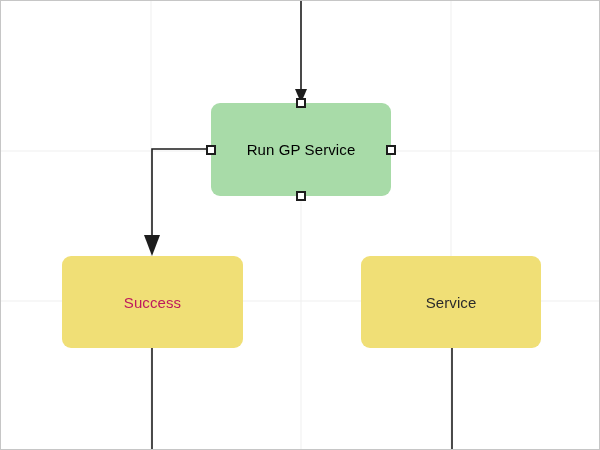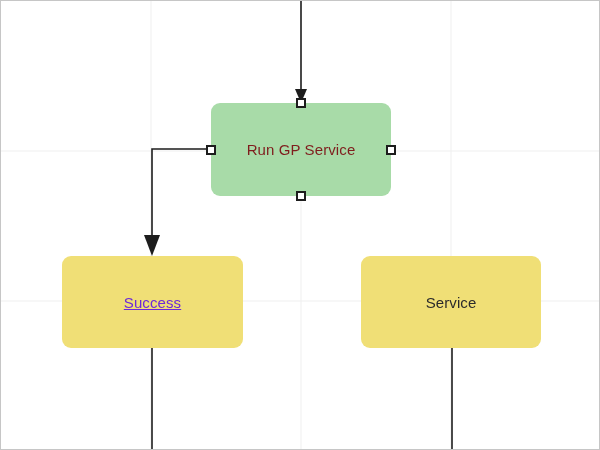--- a/index.html
+++ b/index.html
@@ -77,28 +77,28 @@
   <svg id="edge-layer" viewBox="0 0 600 450" xmlns="http://www.w3.org/2000/svg">
       <path d="M 300 0 L 300 96" fill="none" stroke="#1d1d1d" stroke-width="1.6"></path>
       <polygon points="294,88 306,88 300,102" fill="#1d1d1d"></polygon>
       <path d="M 210 148 L 151 148 L 151 241" fill="none" stroke="#1d1d1d" stroke-width="1.6"></path>
       <polygon points="143,234 159,234 151,255" fill="#1d1d1d"></polygon>
       <path d="M 151 347 L 151 450" fill="none" stroke="#1d1d1d" stroke-width="1.6"></path>
       <path d="M 451 347 L 451 450" fill="none" stroke="#1d1d1d" stroke-width="1.6"></path>
     </svg>
 
   <div id="node-layer">
-      <div class="node" style="left: 210px; top: 102px; width: 180px; height: 93px; background: rgb(168, 219, 168); color: #7f1d1d;">
+      <div class="node" style="left: 210px; top: 102px; width: 180px; height: 93px; background: rgb(168, 219, 168); color: #000000;">
         <span class="node-label">Run GP Service</span>
         <div class="handle top"></div>
         <div class="handle right"></div>
         <div class="handle bottom"></div>
         <div class="handle left"></div>
       </div>
-      <div class="node" style="left: 61px; top: 255px; width: 181px; height: 92px; background: rgb(240, 223, 118); color: #6d28d9; text-decoration: underline;">
+      <div class="node" style="left: 61px; top: 255px; width: 181px; height: 92px; background: rgb(240, 223, 118); color: #be185d;">
         <span class="node-label">Success</span>
       </div>
       <div class="node" style="left: 360px; top: 255px; width: 180px; height: 92px; background: rgb(240, 223, 118); color: rgb(43, 43, 43);">
         <span class="node-label">Service</span>
       </div>
     </div>
 
 </div>
 
 </body></html>

